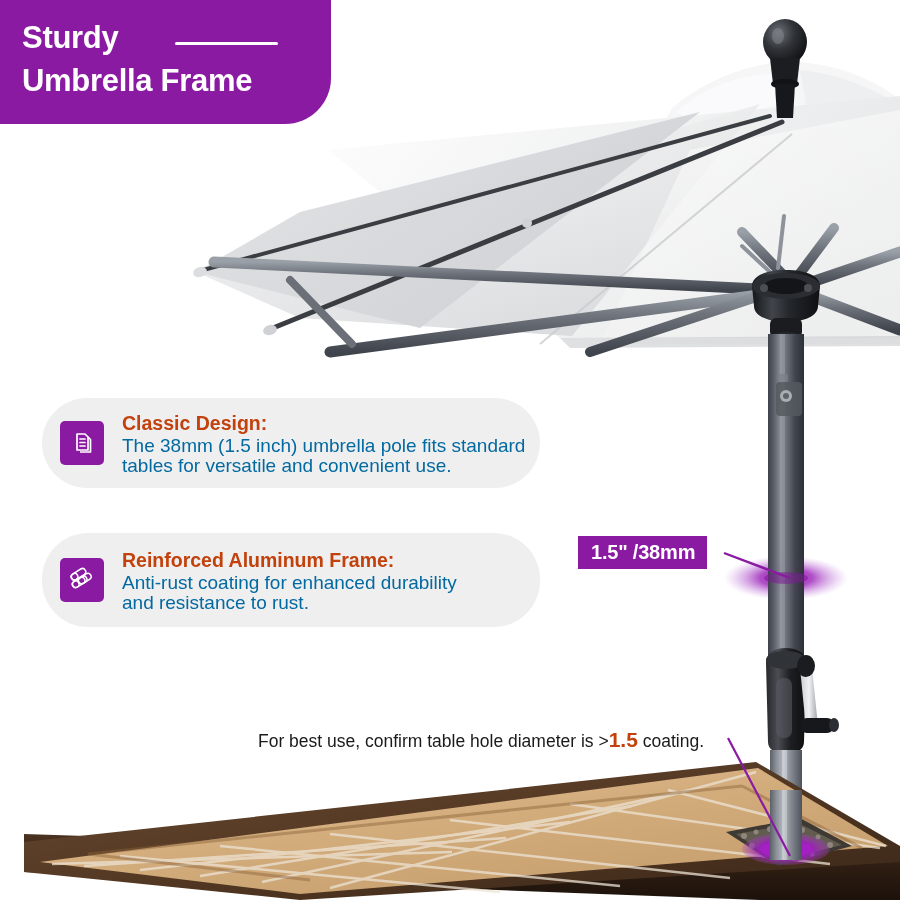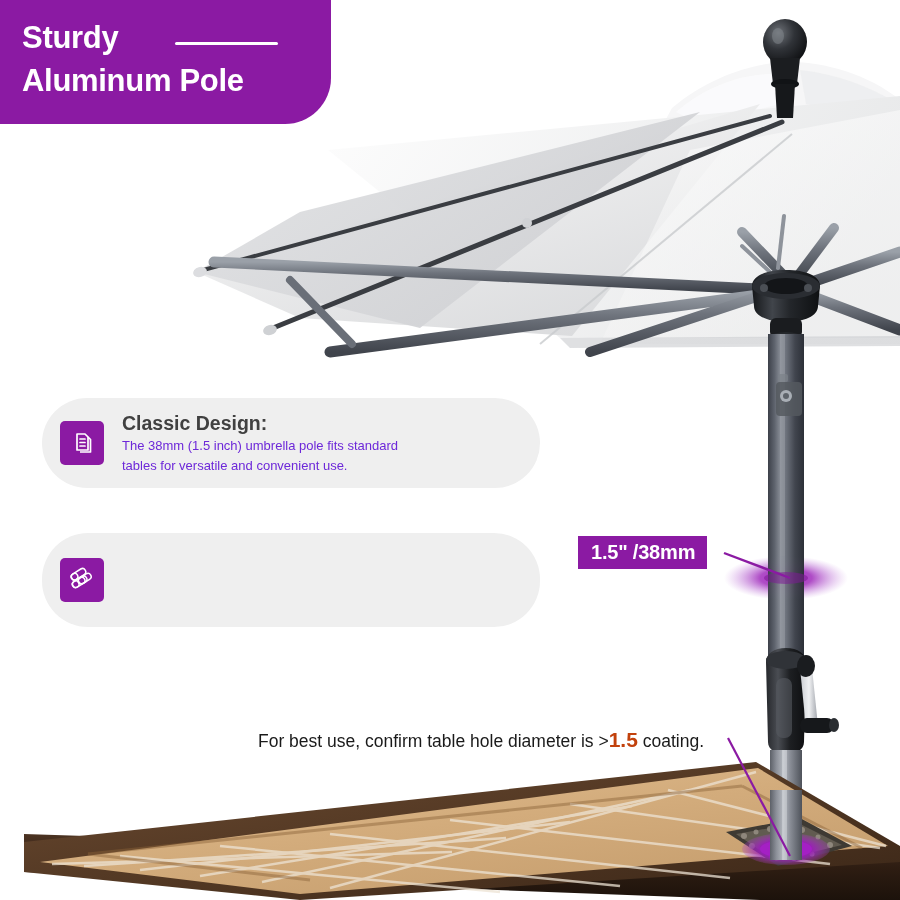--- a/index.html
+++ b/index.html
@@ -81,29 +81,29 @@
     border-radius: 5px;
     display: flex;
     align-items: center;
     justify-content: center;
   }
   .feature-text {
     margin-left: 18px;
     padding-right: 14px;
   }
   .feature-title {
-    color: #404040;
+    color: #c2410c;
     font-size: 19.5px;
     font-weight: bold;
     line-height: 24px;
     margin-bottom: 1px;
   }
   .feature-desc {
-    color: #6d28d9;
-    font-size: 13px;
+    color: #0369a1;
+    font-size: 19px;
     line-height: 19.5px;
     white-space: pre-line;
   }
 
   
   #size-badge {
     position: absolute;
     left: 578px;
     top: 536px;
     height: 33px;
@@ -362,21 +362,21 @@
       <rect x="770" y="790" width="32" height="70" fill="url(#gPoleLower)"></rect>
       <rect x="782" y="790" width="5" height="70" fill="#E3E5E8" opacity="0.4"></rect>
     </g>
 
     <line x1="724" y1="553" x2="790" y2="578" stroke="#8B1AA3" stroke-width="2.4"></line>
     <line x1="728" y1="738" x2="790" y2="856" stroke="#8B1AA3" stroke-width="2.2"></line>
   </svg>
 
   <div id="header-banner">
     <div id="header-title">Sturdy
-Aluminum Pole</div>
+Umbrella Frame</div>
     <div id="header-rule"></div>
   </div>
 
   <div class="feature-card" id="feature-card-0">
     <div class="feature-icon">
       <svg width="26" height="26" viewBox="0 0 26 26" fill="none" stroke="#ffffff" stroke-width="1.7">
         <path d="M8,20 L8,4 L16,4 L19,7 L19,20 Z" stroke-linejoin="round"></path>
         <path d="M19,7 L21.5,9.5 L21.5,22 L11,22" stroke-linejoin="round"></path>
         <line x1="11" y1="9" x2="16" y2="9" stroke-linecap="round"></line>
         <line x1="11" y1="12.5" x2="16" y2="12.5" stroke-linecap="round"></line>
@@ -396,20 +396,25 @@
         <g transform="rotate(-32 14 14)">
           <rect x="6" y="4" width="16" height="6.5" rx="3.25"></rect>
           <rect x="3" y="11" width="16" height="6.5" rx="3.25"></rect>
           <rect x="10" y="11" width="14" height="6.5" rx="3.25"></rect>
           <circle cx="6.5" cy="14.25" r="3.2"></circle>
           <circle cx="13.5" cy="14.25" r="3.2"></circle>
           <circle cx="9.5" cy="7.25" r="3.2"></circle>
         </g>
       </svg>
     </div>
+    <div class="feature-text">
+      <div class="feature-title">Reinforced Aluminum Frame:</div>
+      <div class="feature-desc">Anti-rust coating for enhanced durability
+and resistance to rust.</div>
+    </div>
   </div>
 
   <div id="size-badge">1.5" /38mm</div>
 
   <div id="bottom-caption">
     <span>For best use, confirm table hole diameter is &gt;</span><span class="hl">1.5</span><span> coating.</span>
   </div>
 
 </div>
 

